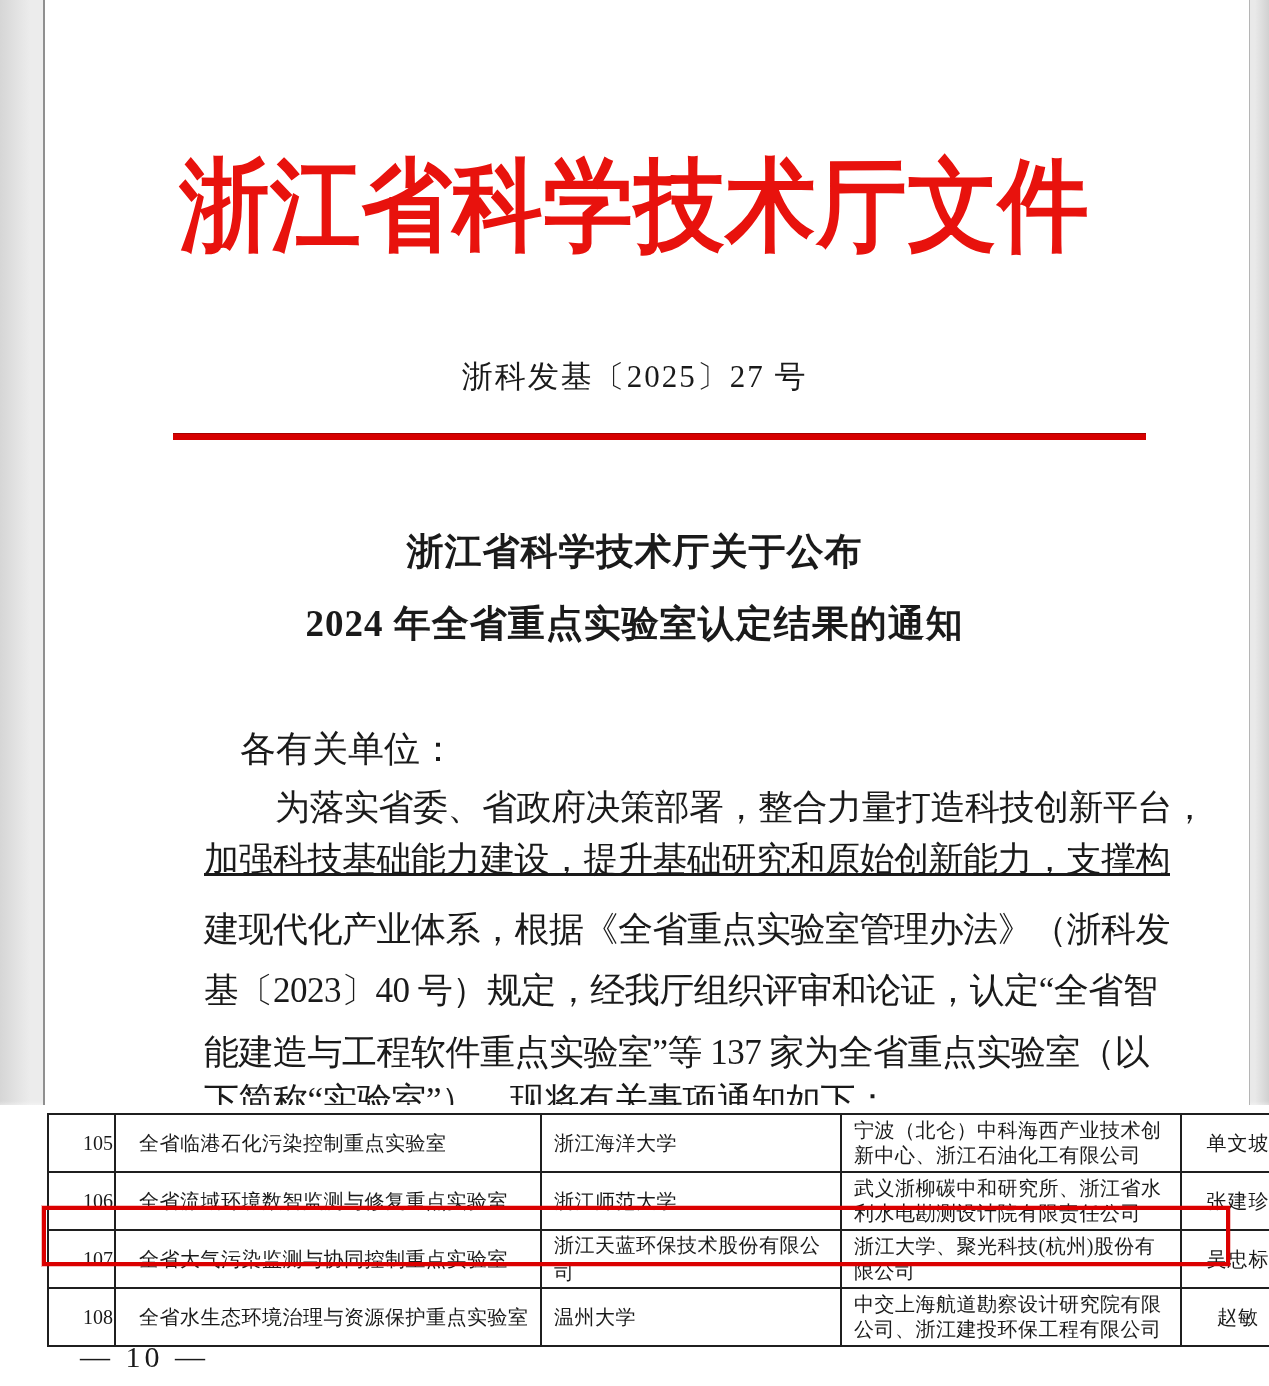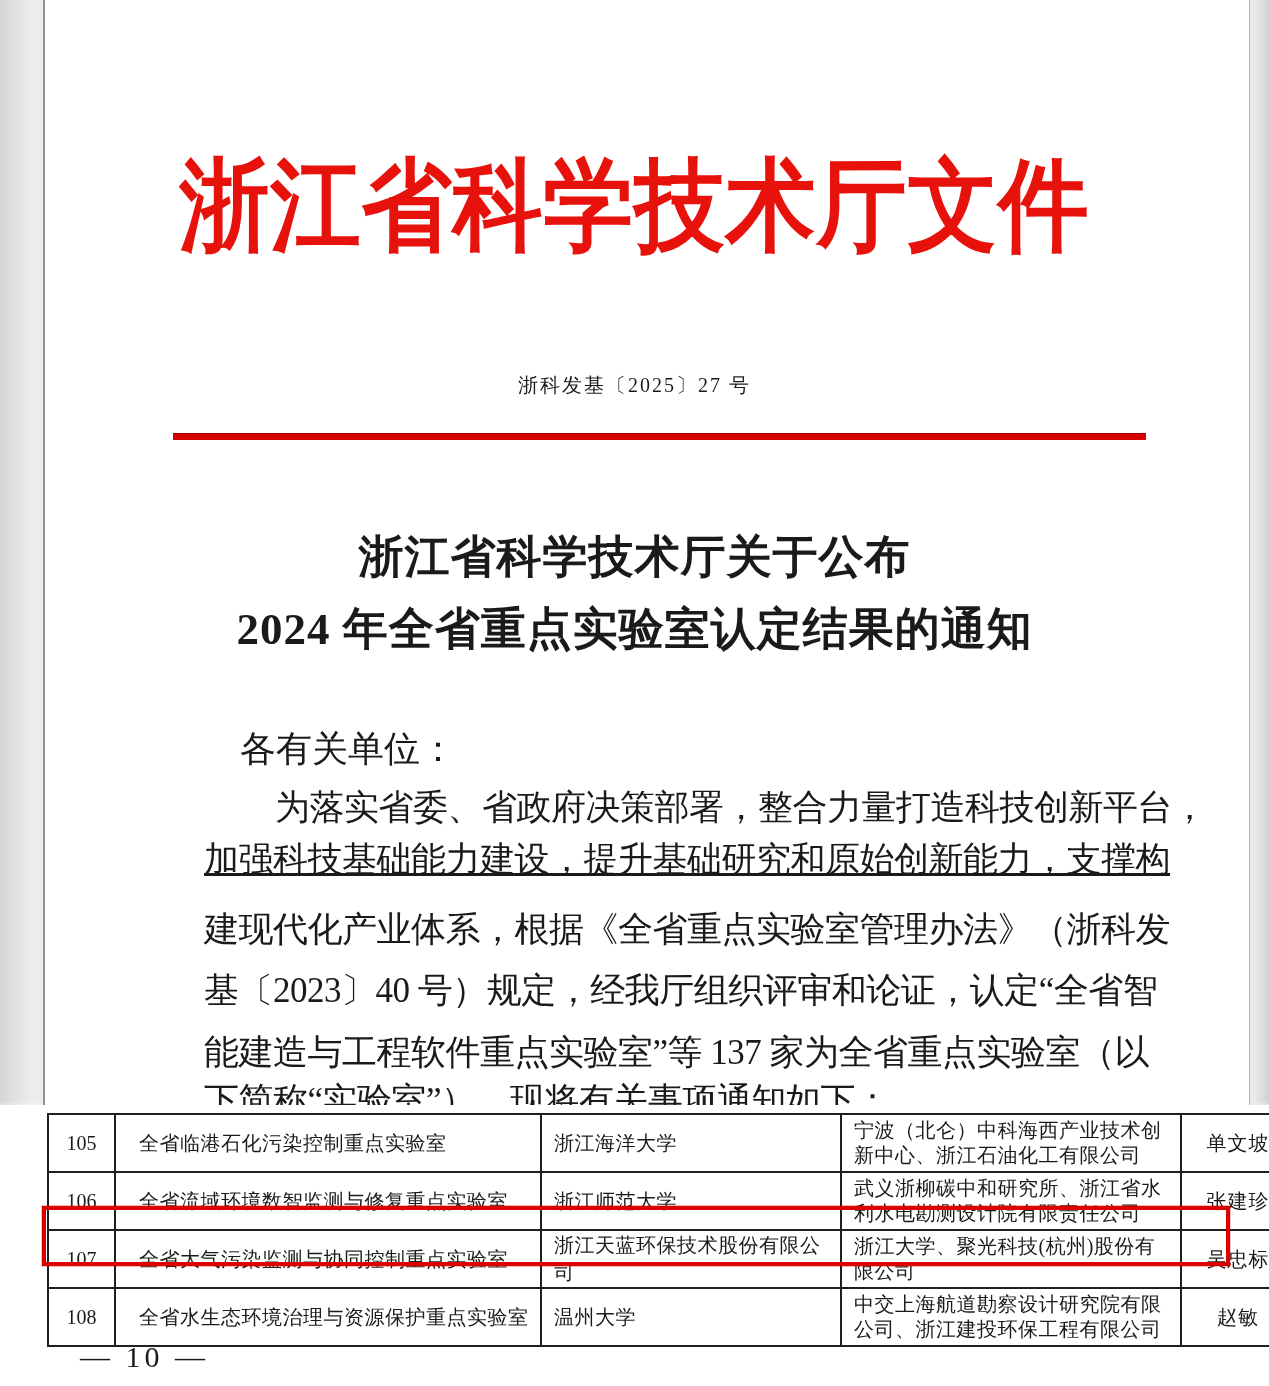--- a/index.html
+++ b/index.html
@@ -24,30 +24,30 @@
     background:linear-gradient(to left,#cfcfcf,#e9e9e9 75%);
     border-left:1px solid #b5b5b5;
   }
   .letterhead-title{
     position:absolute;top:138px;left:0;width:100%;
     text-align:center;font-size:90px;font-weight:700;letter-spacing:1px;
     color:#e8120d;transform:scaleY(1.12);transform-origin:top center;
     white-space:nowrap;
   }
   .doc-number{
-    position:absolute;top:372px;left:0;width:100%;
-    text-align:center;font-size:20px;letter-spacing:2px;
+    position:absolute;top:356px;left:0;width:100%;
+    text-align:center;font-size:31px;letter-spacing:2px;
   }
   .red-rule{
     position:absolute;left:173px;top:433px;width:973px;height:6px;
     background:#d60000;border-top:1px solid #a50000;
   }
   .notice-title{
     position:absolute;left:0;width:100%;text-align:center;
-    font-size:45px;font-weight:700;white-space:nowrap;letter-spacing:1px;
+    font-size:37px;font-weight:700;white-space:nowrap;letter-spacing:1px;
   }
   .notice-title.l1{top:527px;}
   .notice-title.l2{top:599px;}
   .salutation{
     position:absolute;left:204px;top:725px;font-size:36px;white-space:nowrap;margin-left:36px;
   }
   .body-text{position:absolute;left:204px;top:0;width:944px;}
   .body-line{
     position:absolute;left:0;width:944px;font-size:35px;line-height:40px;
     text-align:justify;text-align-last:justify;white-space:nowrap;
@@ -62,21 +62,21 @@
     position:absolute;left:0;top:1105px;width:1269px;height:281px;background:#ffffff;
   }
   table.results{
     position:absolute;left:47px;top:8px;width:1168px;
     border-collapse:collapse;table-layout:fixed;
   }
   table.results td{
     border:2px solid #1f1f1f;vertical-align:middle;
     font-size:20px;overflow:hidden;
   }
-  td.c-no{width:63px;text-align:center;font-size:20px;margin-top:13px;}
+  td.c-no{width:63px;text-align:right;font-size:20px;margin-top:13px;}
   td.c-lab{width:400px;padding-left:23px;font-size:20px;letter-spacing:0.5px;}
   td.c-host{width:285px;padding-left:12px;font-size:20px;letter-spacing:0.5px;margin-top:40px;}
   td.c-partners{width:310px;padding:3px 16px 3px 12px;font-size:18px;line-height:25px;letter-spacing:0.5px;}
   td.c-director{width:110px;text-align:center;font-size:20px;letter-spacing:1px;}
   tr.r-0{height:52px;}tr.r-1{height:46px;}tr.r-2{height:52px;}tr.r-3{height:47px;}
   .highlight-box{
     position:absolute;left:42px;top:1206px;width:1188px;height:60px;
     border:4px solid #db0000;box-sizing:border-box;z-index:5;
     box-shadow:0 0 0 1px rgba(219,0,0,.25);
   }

